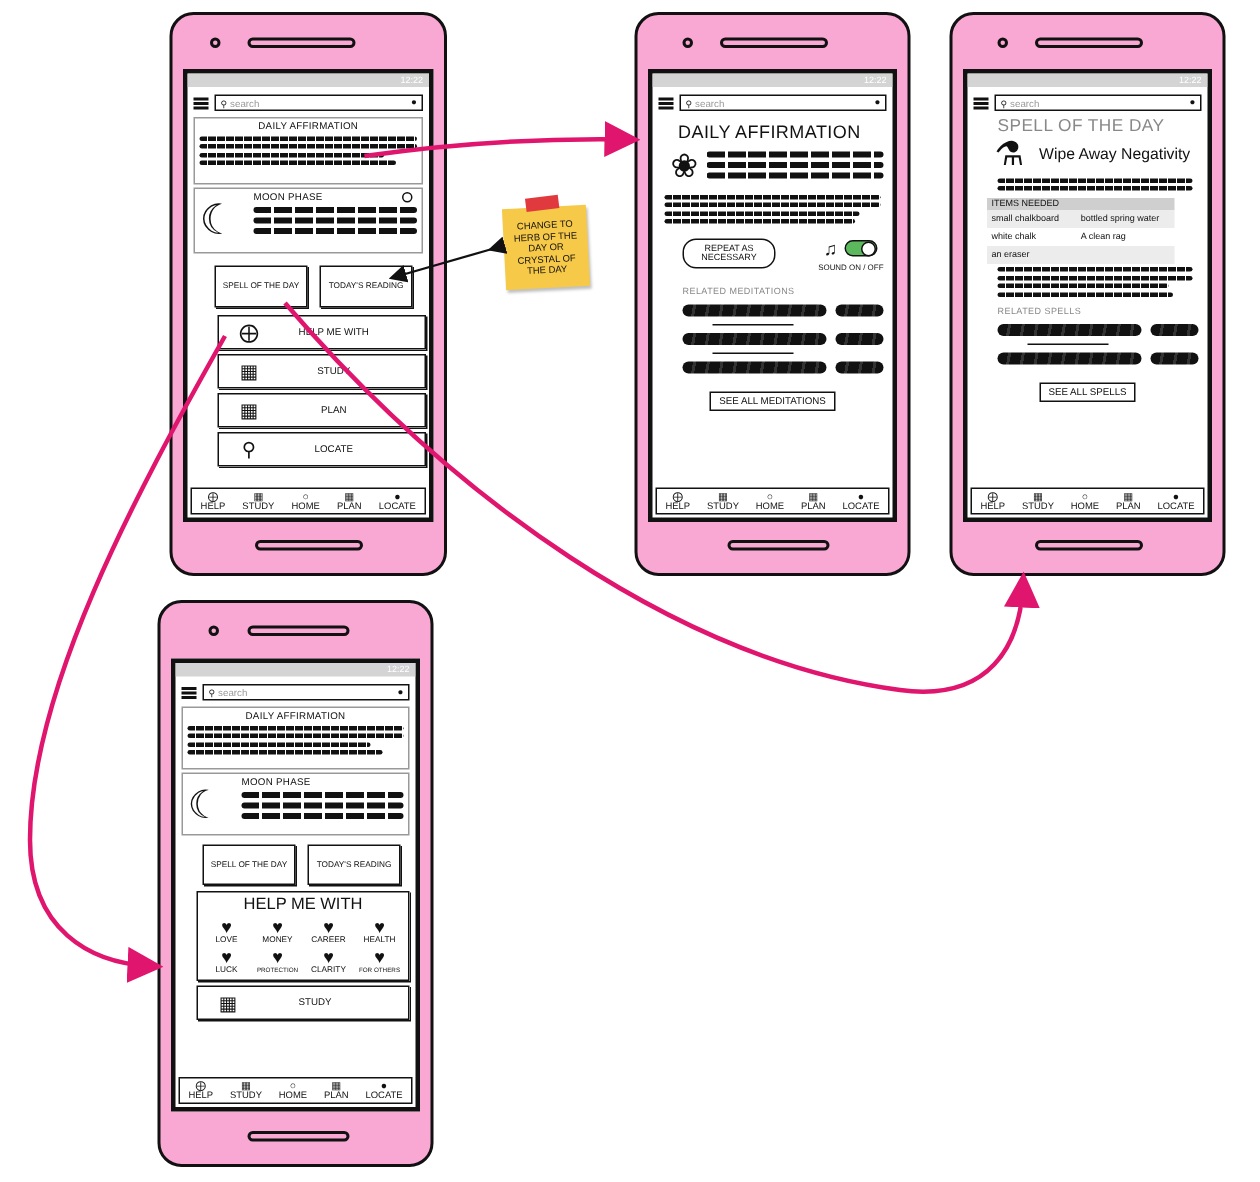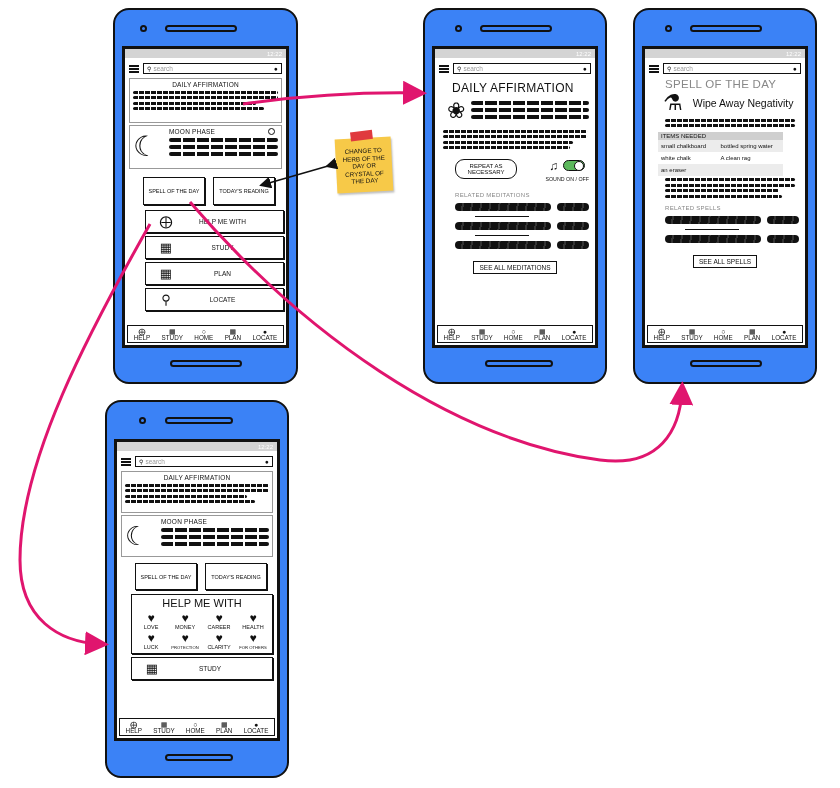--- a/index.html
+++ b/index.html
@@ -1,17 +1,17 @@
 <!DOCTYPE html>
 <html><head>
 <meta charset="utf-8">
 <style>
 *{box-sizing:border-box;margin:0;padding:0}
 body{width:840px;height:788px;background:#fff;position:relative;overflow:hidden;font-family:"Liberation Sans",sans-serif;color:#111}
-.phone{position:absolute;border:2.5px solid #111;border-radius:16px;background:#3b82f6}
+.phone{position:absolute;border:2.5px solid #111;border-radius:16px;background:#f9a8d4}
 .phone .cam{position:absolute;width:7px;height:7px;border:2px solid #111;border-radius:50%}
 .phone .spk{position:absolute;height:7px;border:2px solid #111;border-radius:6px}
 .phone .homebar{position:absolute;height:7px;border:2px solid #111;border-radius:6px}
 .screen{position:absolute;border:3px solid #111;background:#fff;overflow:hidden}
 .status{height:9px;background:#d4d4d4;display:flex;justify-content:flex-end;align-items:center;padding-right:4px;gap:3px}
 .status span{font-size:6px;color:#fff}
 .sbar{display:flex;align-items:center;gap:4px;padding:5px 4px 2px 4px}
 .hamb{width:10px;height:8px;border-top:2px solid #111;border-bottom:2px solid #111;position:relative}
 .hamb:after{content:"";position:absolute;left:0;right:0;top:1px;border-top:2px solid #111}
 .search{flex:1;height:11px;border:1.5px solid #111;display:flex;align-items:center;padding:0 3px;font-size:6.5px;color:#999;justify-content:space-between}

